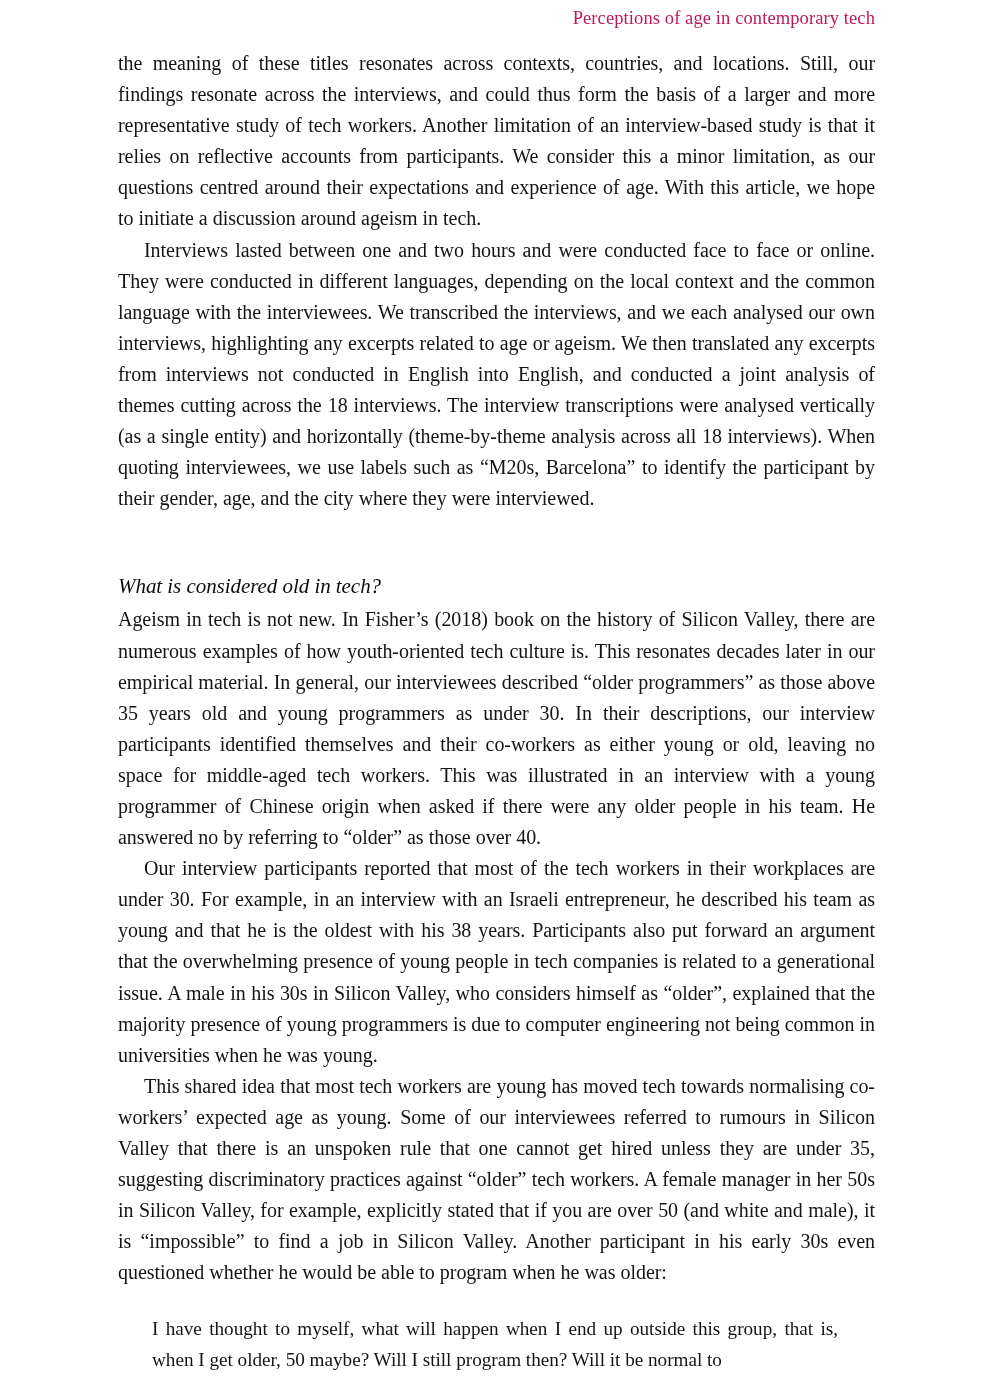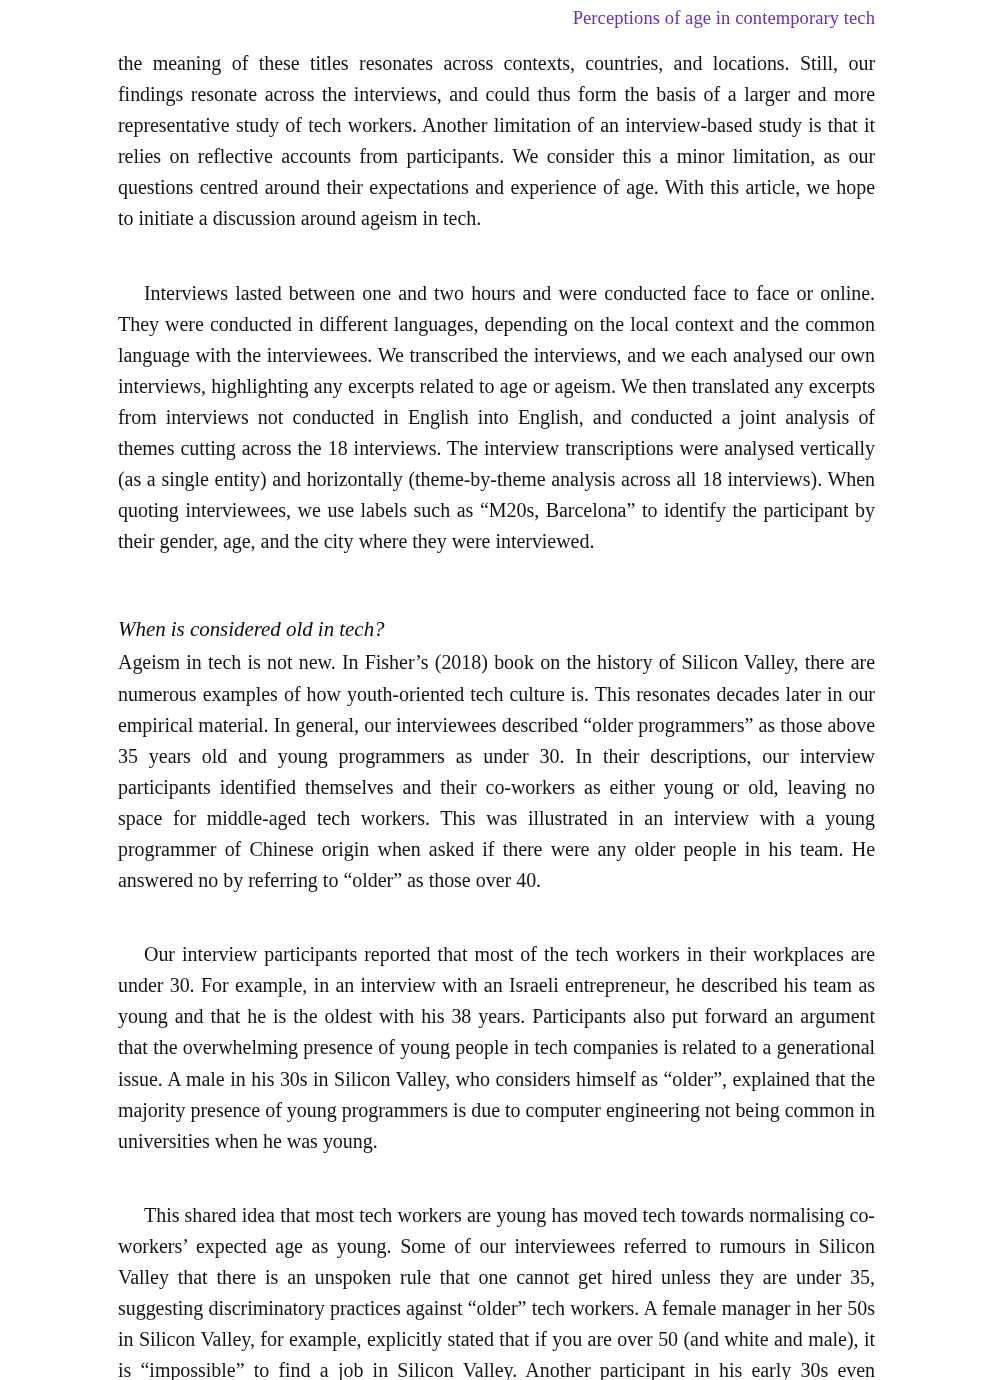--- a/index.html
+++ b/index.html
@@ -26,21 +26,21 @@
   
   .running-head {
     position: absolute;
     top: 6px;
     left: 118px;
     width: 757px;
     text-align: right;
     font-size: 18.5px;
     line-height: 24px;
     letter-spacing: 0.1px;
-    color: #6d28d9;
+    color: #be185d;
     white-space: nowrap;
   }
 
   
   .textblock {
     position: absolute;
     top: 48px;
     left: 118px;
     width: 757px;
   }
@@ -51,21 +51,20 @@
     line-height: 31.1px;
     text-align: justify;
     text-justify: inter-word;
     letter-spacing: -0.04px;
     word-spacing: 0.1px;
     color: #141414;
     hyphens: manual;
   }
   p.body.indent {
     text-indent: 26px;
-    margin-top: 43px;
   }
 
   
   h2.section-heading {
     margin: 0;
     font-size: 23.5px;
     line-height: 30px;
     font-weight: bold;
     letter-spacing: -0.1px;
     color: #0d0d0d;
@@ -123,21 +122,21 @@
 
     <p class="body">the meaning of these titles resonates across contexts, countries, and locations. Still, our findings resonate across the interviews, and could thus form the basis of a larger and more representative study of tech workers. Another limitation of an interview-based study is that it relies on reflective accounts from participants. We consider this a minor limitation, as our questions centred around their expectations and experience of age. With this article, we hope to initiate a discussion around ageism in tech.</p>
 
     <p class="body indent">Interviews lasted between one and two hours and were conducted face to face or online. They were conducted in different languages, depending on the local context and the common language with the interviewees. We transcribed the interviews, and we each analysed our own interviews, highlighting any excerpts related to age or ageism. We then translated any excerpts from interviews not conducted in English into English, and conducted a joint analysis of themes cutting across the 18 interviews. The interview transcriptions were analysed vertically (as a single entity) and horizontally (theme-by-theme analysis across all 18 interviews). When quoting interviewees, we use labels such as “M20s, Barcelona” to identify the participant by their gender, age, and the city where they were interviewed.</p>
 
     <div class="gap-before-results"></div>
 
 
     <div class="gap-after-results"></div>
 
-    <h3 class="sub-heading">When is considered old in tech?</h3>
+    <h3 class="sub-heading">What is considered old in tech?</h3>
 
     <div class="gap-after-sub"></div>
 
     <p class="body">Ageism in tech is not new. In Fisher’s (2018) book on the history of Silicon Valley, there are numerous examples of how youth-oriented tech culture is. This resonates decades later in our empirical material. In general, our interviewees described “older programmers” as those above 35 years old and young programmers as under 30. In their descriptions, our interview participants identified themselves and their co-workers as either young or old, leaving no space for middle-aged tech workers. This was illustrated in an interview with a young programmer of Chinese origin when asked if there were any older people in his team. He answered no by referring to “older” as those over 40.</p>
 
     <p class="body indent">Our interview participants reported that most of the tech workers in their workplaces are under 30. For example, in an interview with an Israeli entrepreneur, he described his team as young and that he is the oldest with his 38 years. Participants also put forward an argument that the overwhelming presence of young people in tech companies is related to a generational issue. A male in his 30s in Silicon Valley, who considers himself as “older”, explained that the majority presence of young programmers is due to computer engineering not being common in universities when he was young.</p>
 
     <p class="body indent">This shared idea that most tech workers are young has moved tech towards normalising co-workers’ expected age as young. Some of our interviewees referred to rumours in Silicon Valley that there is an unspoken rule that one cannot get hired unless they are under 35, suggesting discriminatory practices against “older” tech workers. A female manager in her 50s in Silicon Valley, for example, explicitly stated that if you are over 50 (and white and male), it is “impossible” to find a job in Silicon Valley. Another participant in his early 30s even questioned whether he would be able to program when he was older:</p>
 
     <div class="gap-before-quote"></div>

